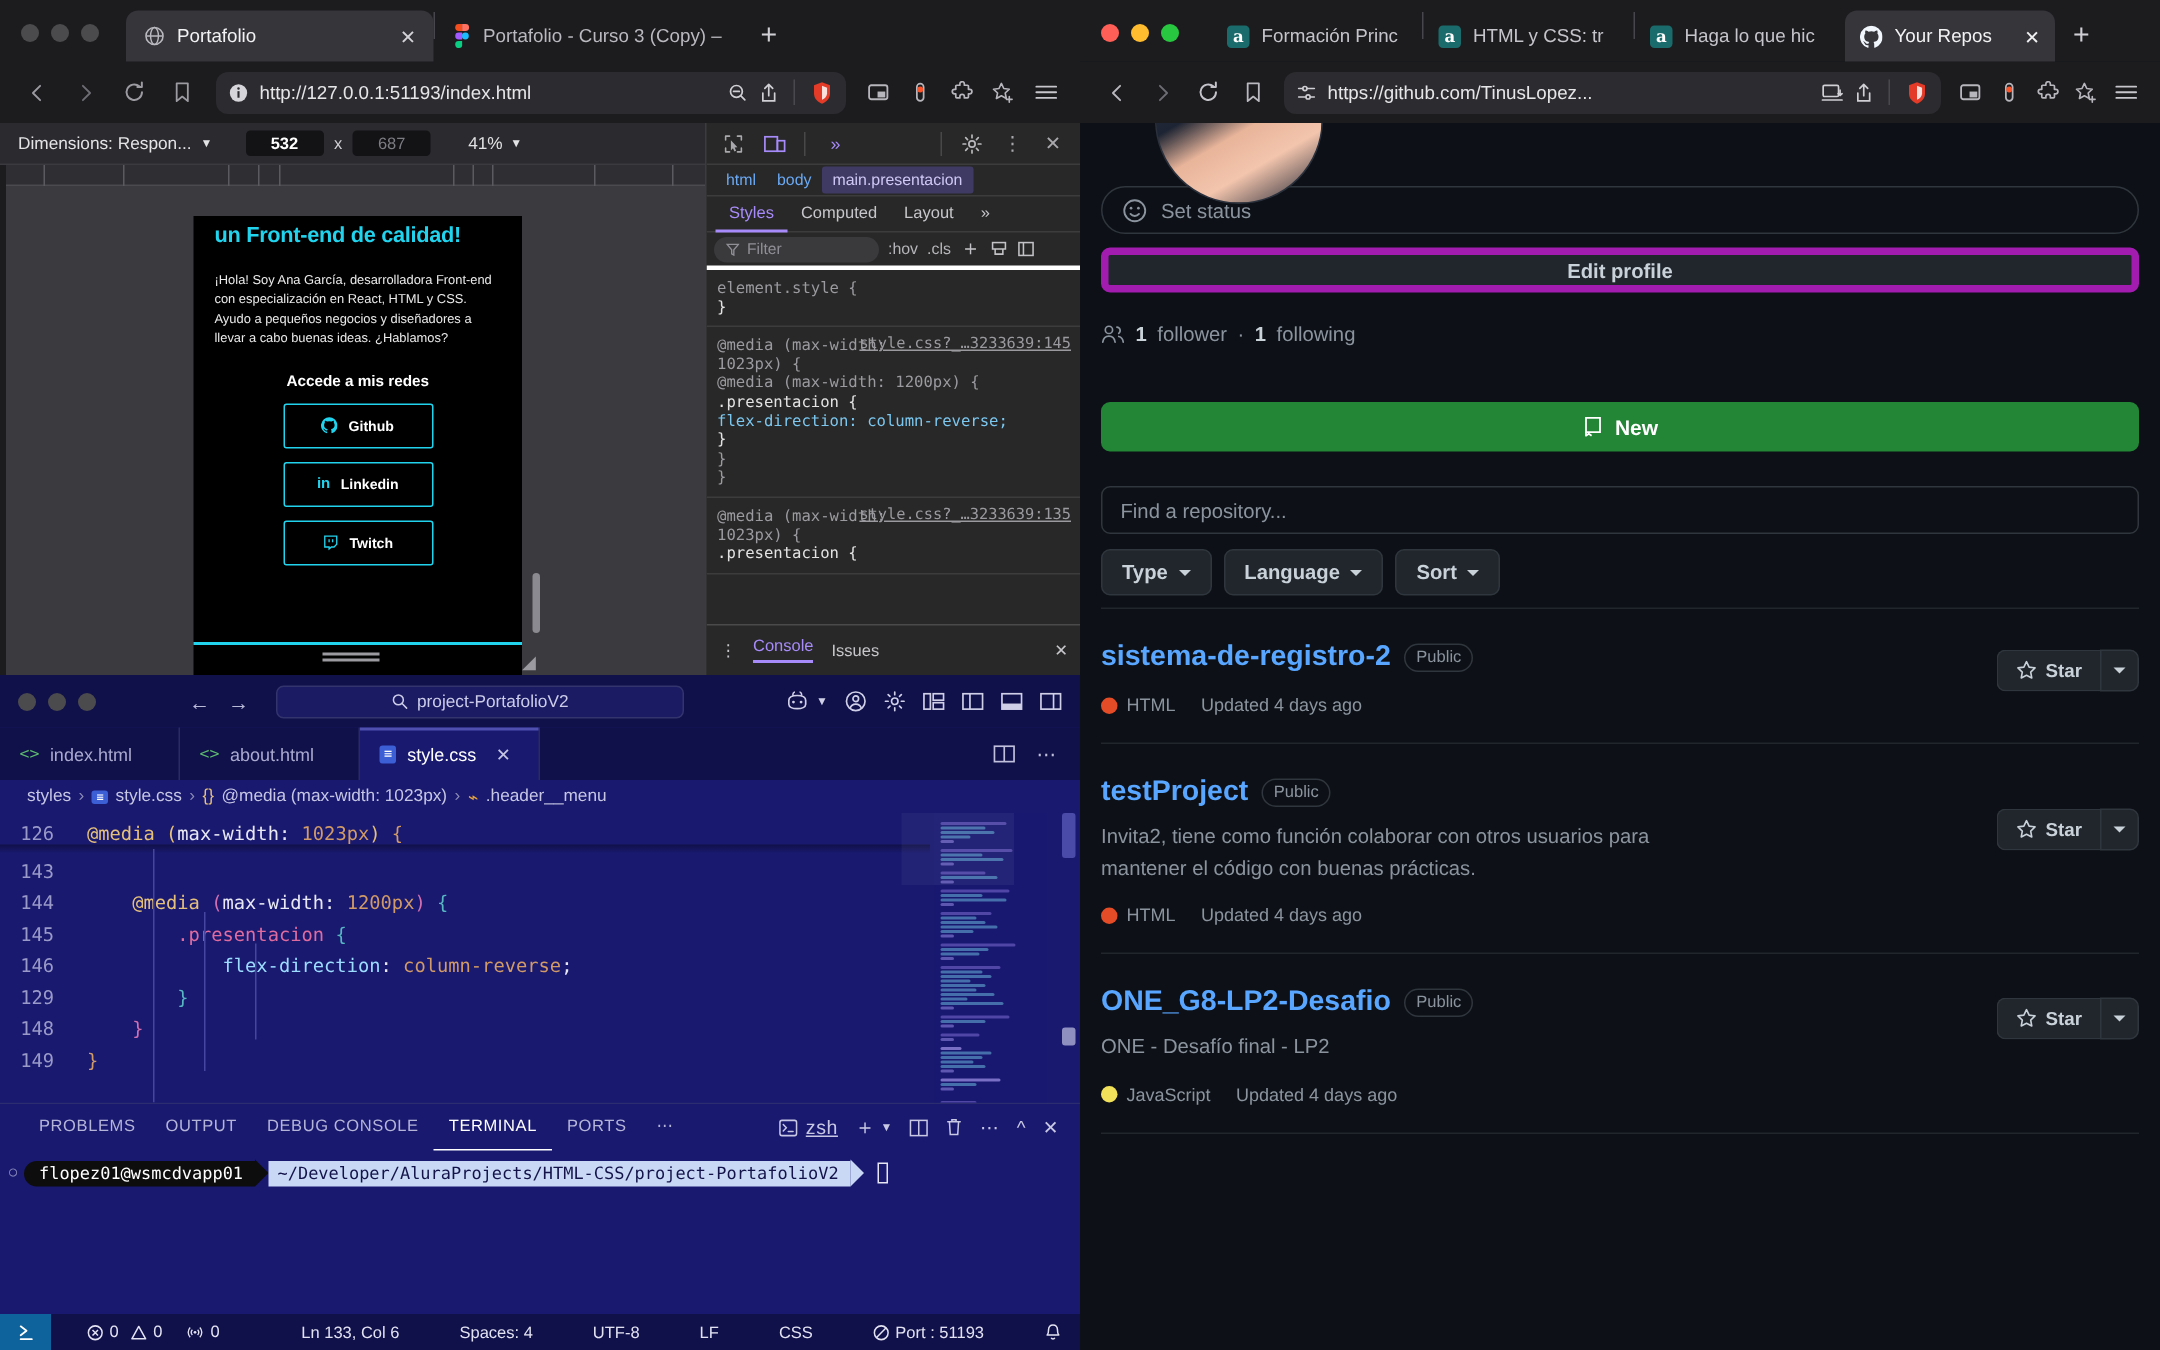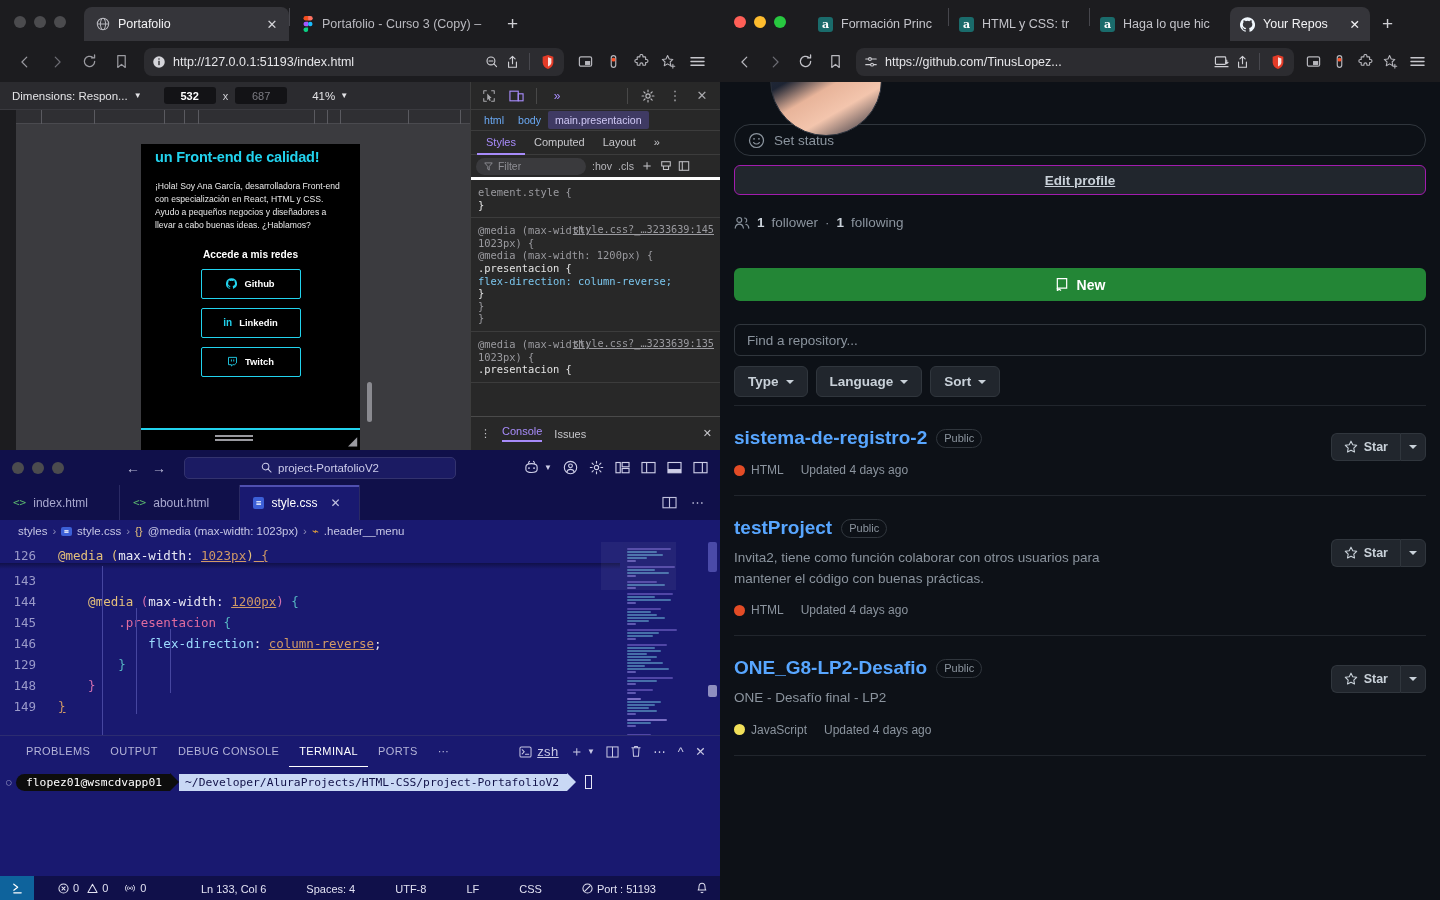--- a/index.html
+++ b/index.html
@@ -69,21 +69,21 @@
     font-size: 11.5px; color: #e3e3e6;
   }
   .dt-devbar .ddlabel { display: flex; align-items: center; gap: 6px; }
   .dimfield { width: 52px; height: 17px; background: #131316; border-radius: 3px;
               display: flex; align-items: center; justify-content: center;
               font-size: 11px; font-weight: bold; color: #fff; }
   .dimfield.muted { color: #7c7c83; font-weight: normal; }
   .xsep { margin: 0 7px; color: #cfcfd4; font-size: 11px; }
 
   .viewport-area {
-    position: absolute; left: 16px; top: 110px; width: 470px; height: 340px;
+    position: absolute; left: 4px; top: 110px; width: 470px; height: 340px;
     background: #3b3b3f;
   }
   .ruler { height: 14px; background: #2f2f33; border-bottom: 1px solid #4a4a4f;
            position: relative; }
   .ruler i { position: absolute; top: 0; width: 1px; height: 14px; background: #5a5a60; }
   .device {
     position: absolute; left: 125px; top: 34px; width: 219px; height: 306px;
     background: #000; overflow: hidden;
   }
   .device-inner { padding: 0 14px; color: #fff; }
@@ -176,21 +176,21 @@
               padding-left: 18px; font-size: 11.5px; color: #c6c6e4; }
   .vs-crumb .sep { color: #8a8ab5; }
   .vs-editor { position: relative; height: 193px; background: #191970;
                font-family: "DejaVu Sans Mono", monospace; font-size: 12.5px;
                line-height: 21px; padding-top: 3px; overflow: hidden; }
   .codeline { display: flex; }
   .lnum { width: 58px; text-align: right; padding-right: 22px; color: #9a9ac9; }
   .ctxt { white-space: pre; }
   .c-at { color: #e5c07b; } .c-punc { color: #e5c07b; }
   .c-sel { color: #e06c9f; } .c-prop { color: #9cdcfe; }
-  .c-val { color: #d19a66; text-decoration: underline; } .c-brace { color: #56b6c2; }
+  .c-val { color: #d19a66; } .c-brace { color: #56b6c2; }
   .c-pink { color: #d16fb0; } .c-white { color: #e8e8f4; }
   .sticky-shadow { position: absolute; left: 0; top: 21px; width: 620px;
                    height: 6px;
                    background: linear-gradient(rgba(0,0,0,.35), rgba(0,0,0,0)); }
   .guide { position: absolute; width: 1px; background: #4646a0; }
   .minimap { position: absolute; right: 22px; top: 0; width: 75px; height: 193px;
              background: #191970; opacity: .85; }
   .mm-row { height: 2px; margin-bottom: 1px; border-radius: 1px; }
   .vs-scrollthumb { position: absolute; right: 3px; top: 0; width: 9px;
                     height: 30px; background: #4a4aa8; border-radius: 2px; }
@@ -246,23 +246,23 @@
   .gh-body { height: 818px; background: #0d1117; padding: 0 14px;
              overflow: hidden; position: relative; }
   .gh-avatar { position: absolute; left: 50px; top: -58px; width: 112px;
                height: 112px; border-radius: 50%;
                background: linear-gradient(150deg,#2b3444 0%,#1d2433 38%,#e8b49a 55%,#f3c5ad 72%,#1a2030 100%);
                border: 1px solid #2a313c; }
   .gh-status { margin-top: 42px; height: 32px; border: 1px solid #30363d;
                border-radius: 16px; display: flex; align-items: center;
                gap: 9px; padding: 0 13px; font-size: 13.5px; color: #8b949e; }
   .gh-edit { margin-top: 9px; height: 30px; background: #21262d;
-             border: 1px solid #a21caf; border-radius: 6px; display: flex;
+             border: 5px solid #a21caf; border-radius: 6px; display: flex;
              align-items: center; justify-content: center;
-             font-size: 13.5px; font-weight: bold; color: #c9d1d9; text-decoration: underline; }
+             font-size: 13.5px; font-weight: bold; color: #c9d1d9; }
   .gh-follow { margin-top: 20px; display: flex; align-items: center; gap: 7px;
                font-size: 13.5px; color: #8b949e; }
   .gh-follow b { color: #c9d1d9; }
   .gh-new { margin-top: 38px; height: 33px; background: #238636; border-radius: 6px;
             display: flex; align-items: center; justify-content: center; gap: 8px;
             font-size: 14px; font-weight: bold; color: #fff; }
   .gh-find { margin-top: 23px; height: 32px; background: #0d1117;
              border: 1px solid #30363d; border-radius: 6px; display: flex;
              align-items: center; padding: 0 12px; font-size: 13.5px; color: #8b949e; }
   .gh-filters { margin-top: 10px; display: flex; gap: 8px; }

